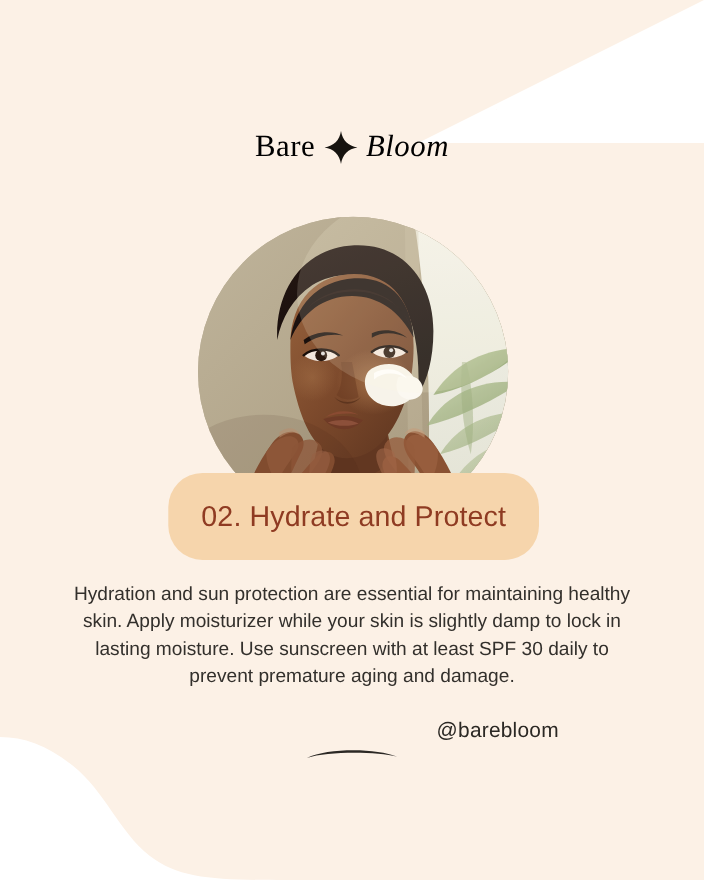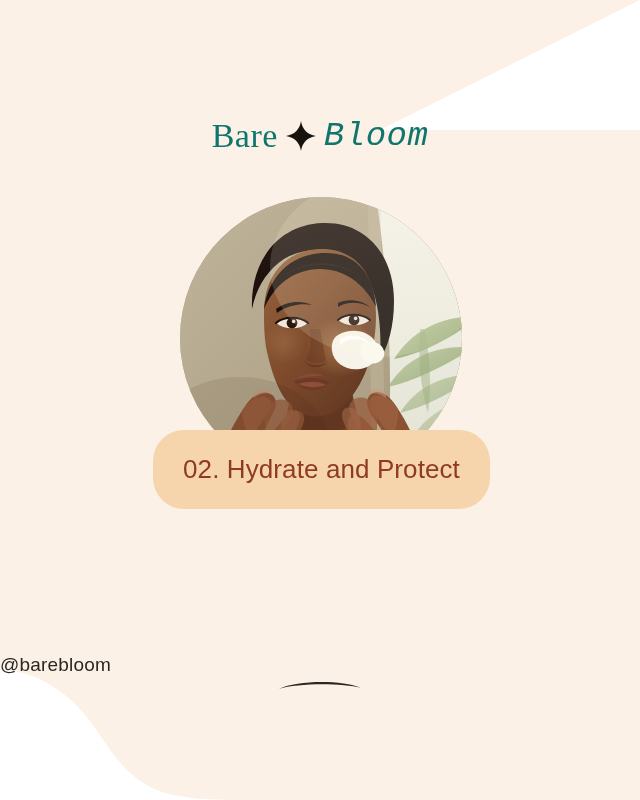--- a/index.html
+++ b/index.html
@@ -34,26 +34,26 @@
     top: 119px;
     left: 0;
     width: 640px;
     display: flex;
     align-items: center;
     justify-content: center;
     gap: 6px;
   }
   .logo-word {
     font-family: "Liberation Serif", "DejaVu Serif", serif;
-    font-size: 34px;
-    color: #0f766e;
+    font-size: 28px;
+    color: #000000;
     letter-spacing: 0.5px;
     line-height: 1;
   }
-  .logo-word.italic { font-style: italic; font-family: Liberation Mono, monospace; }
+  .logo-word.italic { font-style: italic; }
   #logo-star { width: 30px; height: 30px; display: block; margin: 0 2px; }
 
   
   #photo-circle {
     position: absolute;
     left: 180px;
     top: 197px;
     width: 282px;
     height: 282px;
     border-radius: 50%;
@@ -94,21 +94,21 @@
     line-height: 25px;
     color: #33302c;
   }
 
   
   #handle {
     position: absolute;
     left: 0;
     top: 654px;
     width: 508px;
-    text-align: left;
+    text-align: right;
     font-size: 19px;
     color: #2b2824;
     letter-spacing: 0.2px;
   }
   #handle-swoosh {
     position: absolute;
     left: 278px;
     top: 678px;
     width: 84px;
     height: 14px;
@@ -247,19 +247,20 @@
 
       <ellipse cx="200" cy="70" rx="110" ry="90" fill="#fff6e2" opacity="0.16"></ellipse>
       <ellipse cx="60" cy="250" rx="90" ry="70" fill="#3a2216" opacity="0.10"></ellipse>
     </svg>
   </div>
 
   <div id="title-pill">
     <span id="title-text">02. Hydrate and Protect</span>
   </div>
 
+  <p id="body-copy">Hydration and sun protection are essential for maintaining healthy skin. Apply moisturizer while your skin is slightly damp to lock in lasting moisture. Use sunscreen with at least SPF 30 daily to prevent premature aging and damage.</p>
 
   <div id="handle">@barebloom</div>
   <svg id="handle-swoosh" viewBox="0 0 84 14">
     <path d="M1 11 C20 2 64 2 83 10 C64 5 20 5 1 11 Z" fill="#2b2824"></path>
   </svg>
 
 </div>
 
 </body></html>

